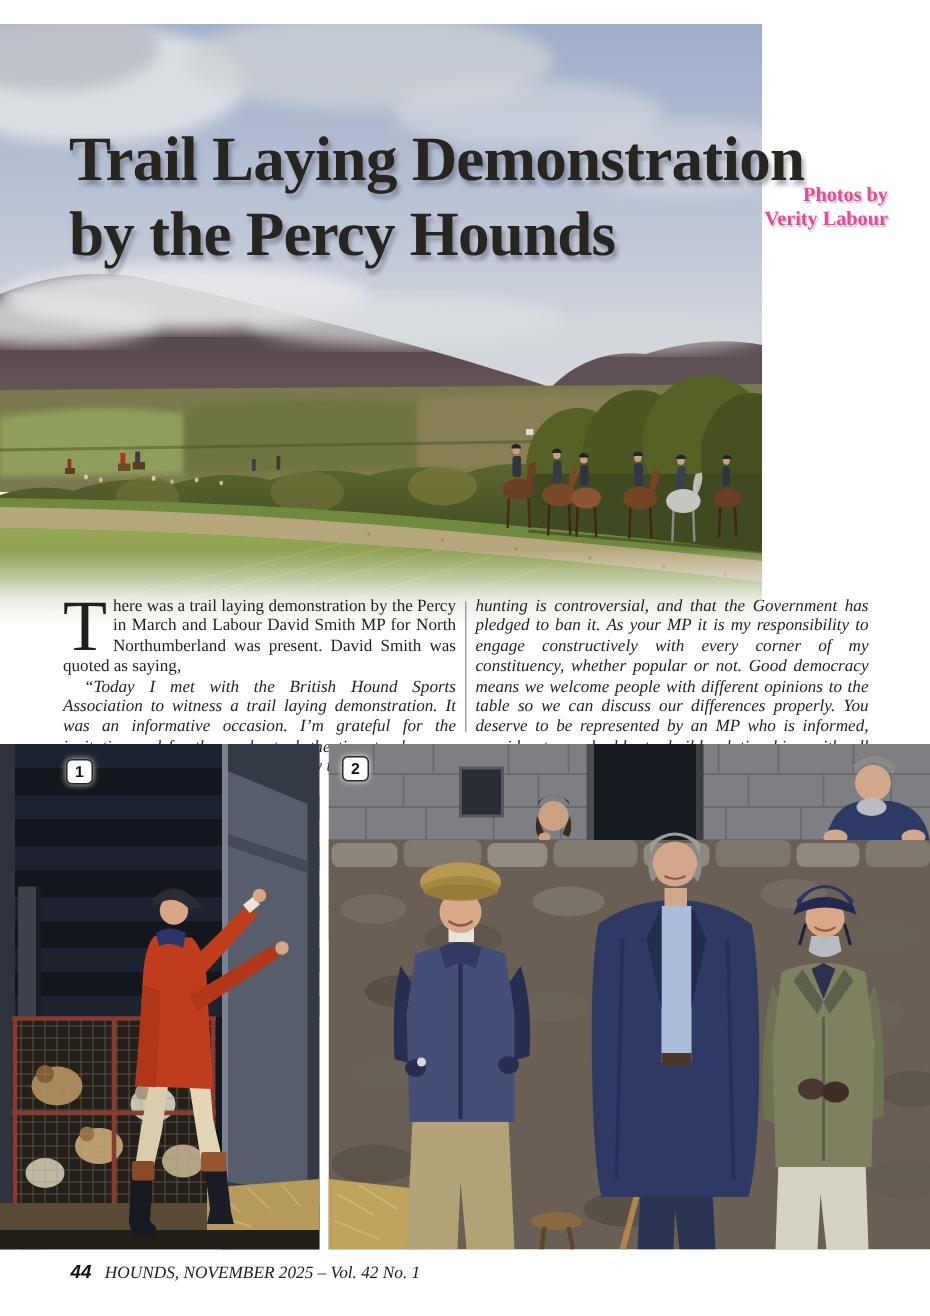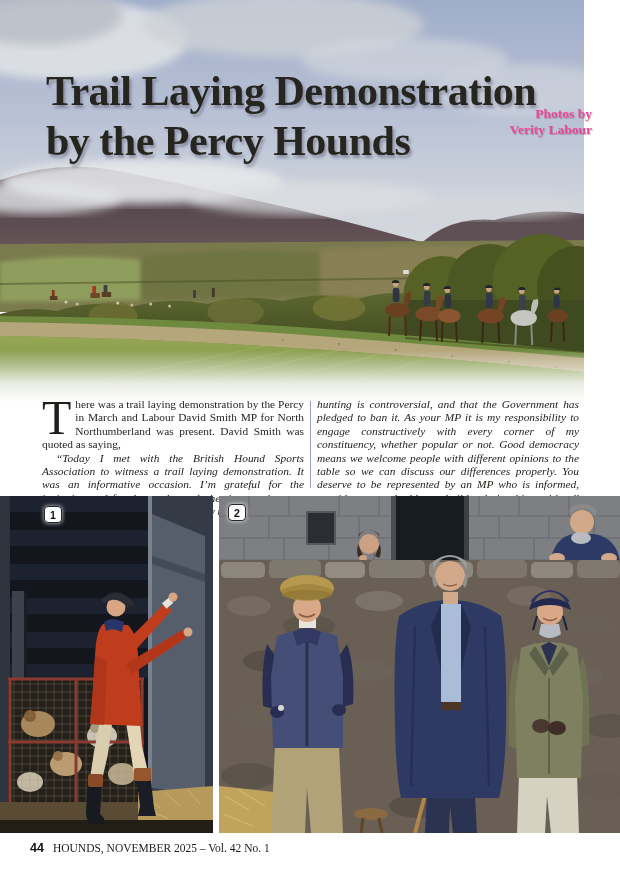--- a/index.html
+++ b/index.html
@@ -1,19 +1,19 @@
 <!DOCTYPE html>
 <html><head>
 <meta charset="utf-8">
 <style>
   html,body{margin:0;padding:0;}
   body{width:620px;height:877px;position:relative;background:#ffffff;overflow:hidden;
        font-family:"Liberation Serif",serif;}
   
-  .hero{position:absolute;left:0;top:0;width:584px;height:402px;}
+  .hero{position:absolute;left:0;top:16px;width:508px;height:402px;}
   .hero svg{display:block;width:100%;height:100%;}
   .hero-fade{position:absolute;left:0;bottom:0;width:100%;height:52px;
      background:linear-gradient(to bottom,rgba(255,255,255,0) 0%,rgba(255,255,255,.85) 65%,#fff 100%);}
   .page-title{position:absolute;left:46px;top:38px;width:560px;
      font-weight:700;font-size:42px;line-height:50px;letter-spacing:-0.5px;color:#262520;
      text-shadow:2px 3px 3px rgba(70,70,95,.45);}
   .page-title span{display:block;}
   .photo-credit{position:absolute;left:472px;top:106px;width:120px;text-align:right;
      font-weight:700;font-size:13.5px;line-height:16px;color:#ec4899;
      text-shadow:1px 1px 1px rgba(90,90,110,.4);}
@@ -32,21 +32,21 @@
   #photo1{left:0;width:213px;}
   #photo2{left:219px;width:401px;}
   .photo svg{display:block;width:100%;height:100%;}
   .badge{position:absolute;width:16px;height:15px;background:#fdfdfd;border:1.6px solid #26262a;
      border-radius:4px;display:flex;align-items:center;justify-content:center;
      font-family:"Liberation Sans",sans-serif;font-weight:700;font-size:10.5px;color:#111;
      box-shadow:0 0 4px rgba(255,255,255,.8);}
   #photo1 .badge{left:44px;top:10px;}
   #photo2 .badge{left:9px;top:8px;}
   
-  .footer{position:absolute;left:30px;top:841px;font-size:11.5px;color:#1d1c1a;}
+  .footer{position:absolute;left:47px;top:841px;font-size:11.5px;color:#1d1c1a;font-style:italic;}
   .footer .pnum{font-family:"Liberation Sans",sans-serif;font-weight:700;font-size:12.5px;
      margin-right:9px;color:#111;}
 </style>
 </head>
 <body>
 
 <div class="hero">
   <svg viewBox="0 0 620 402" preserveAspectRatio="none">
     <defs>
       <linearGradient id="sky" x1="0" y1="0" x2="0" y2="1">

